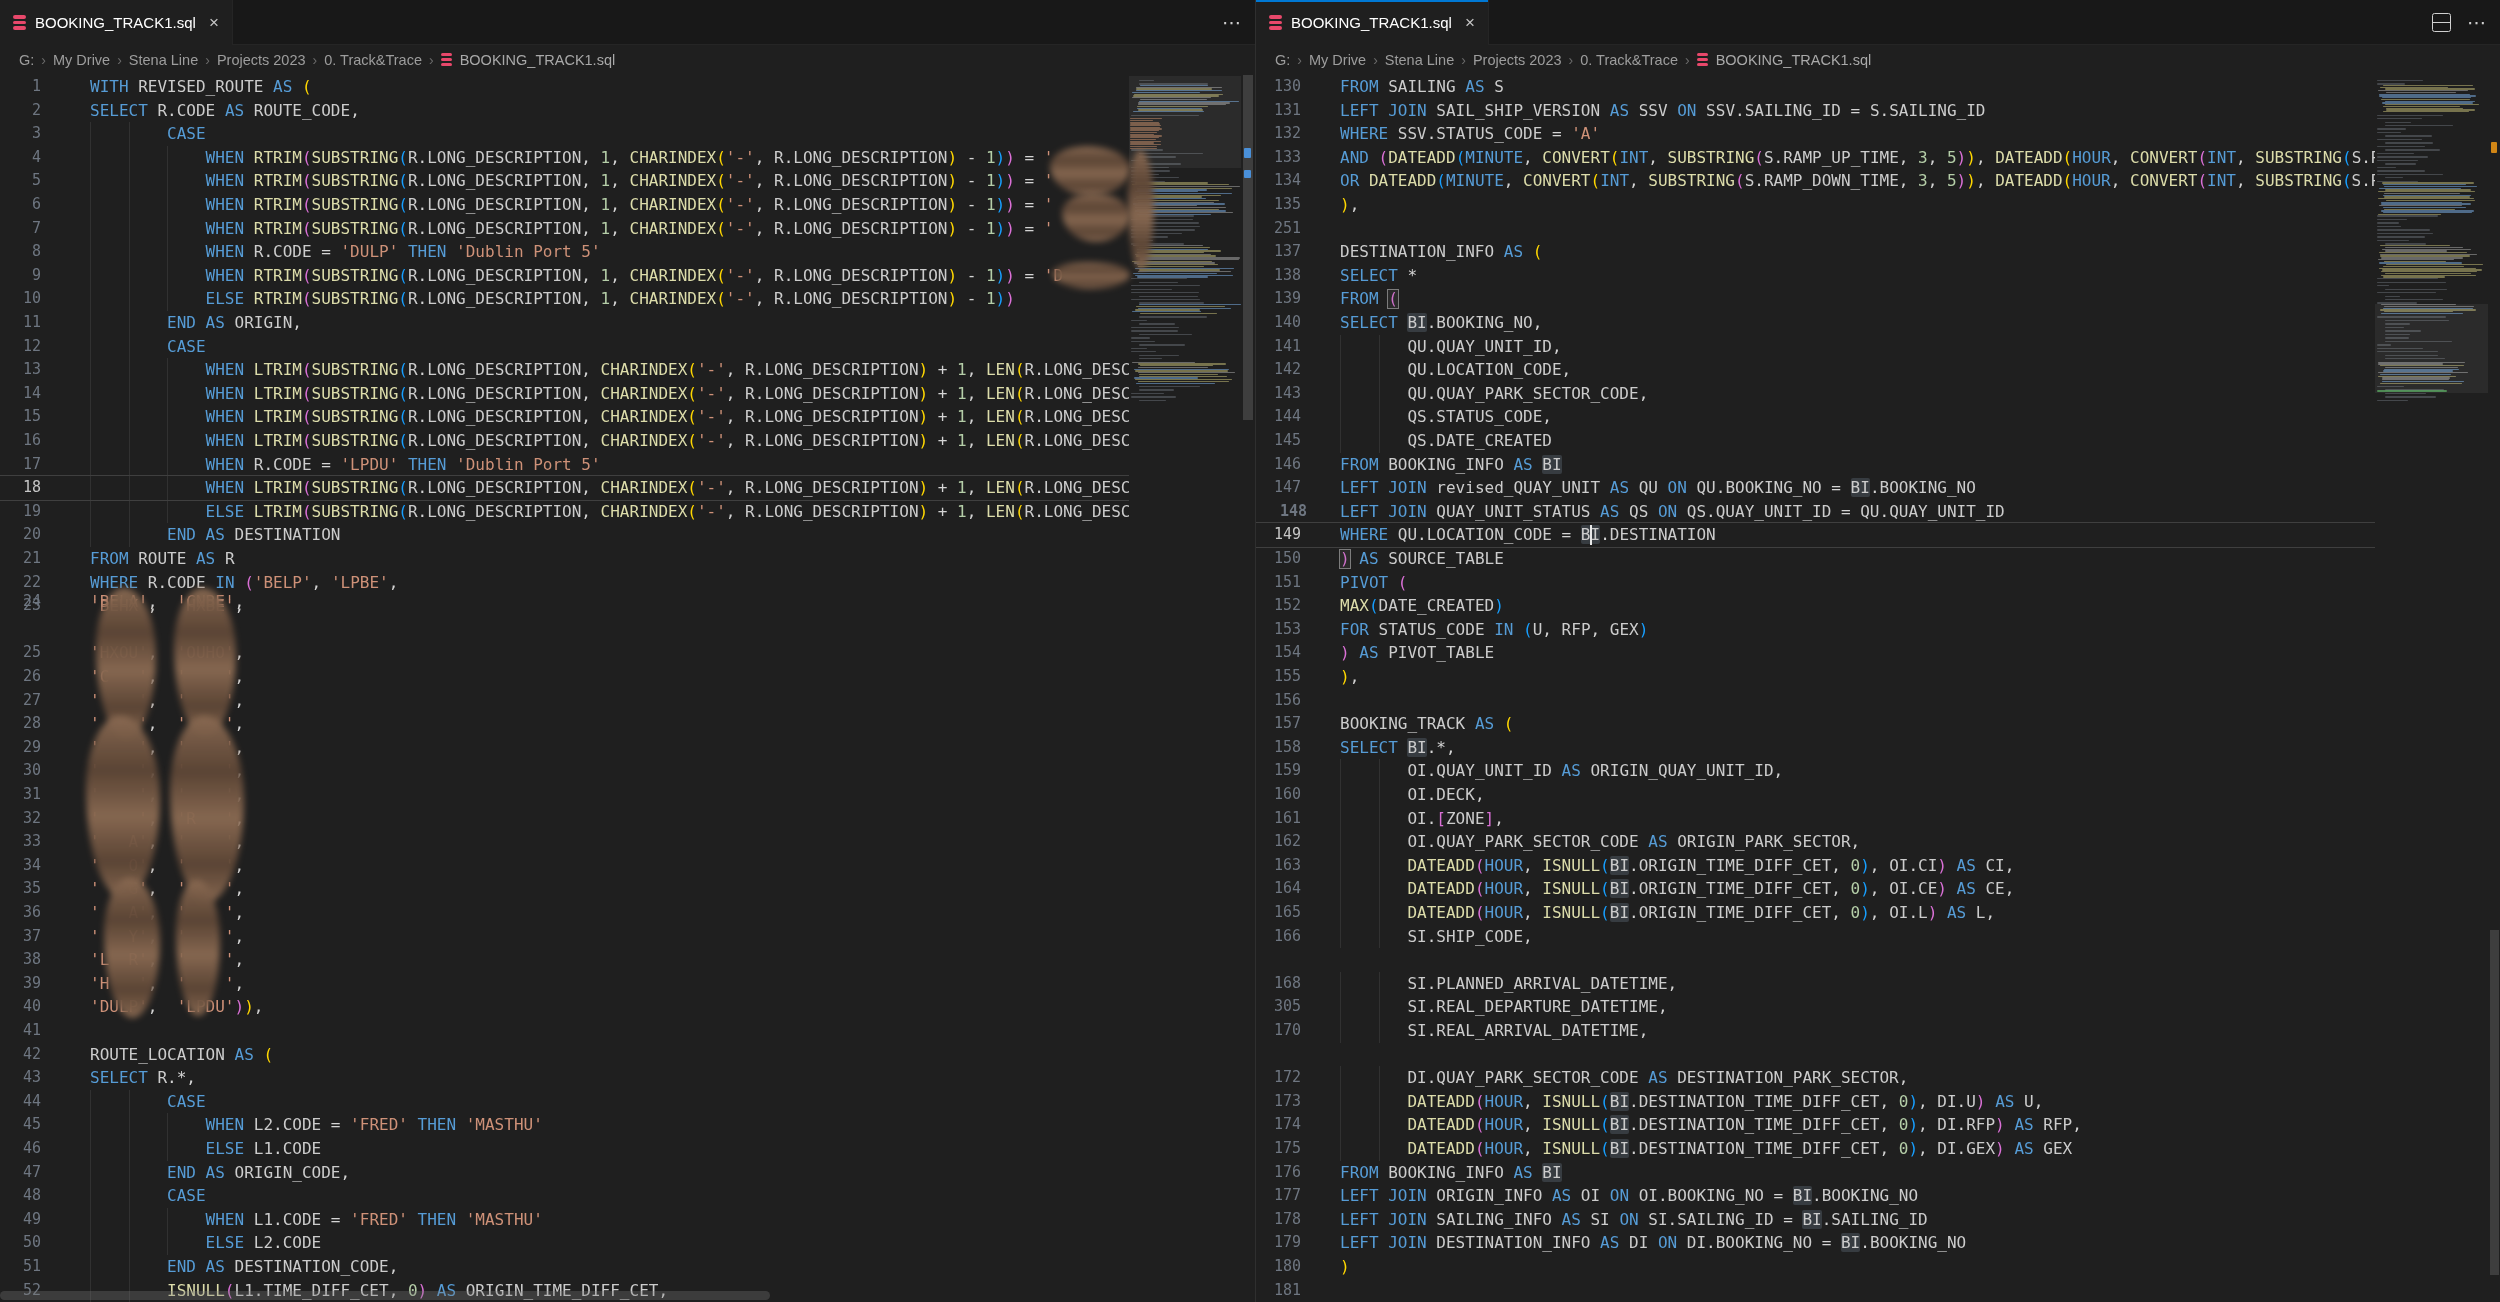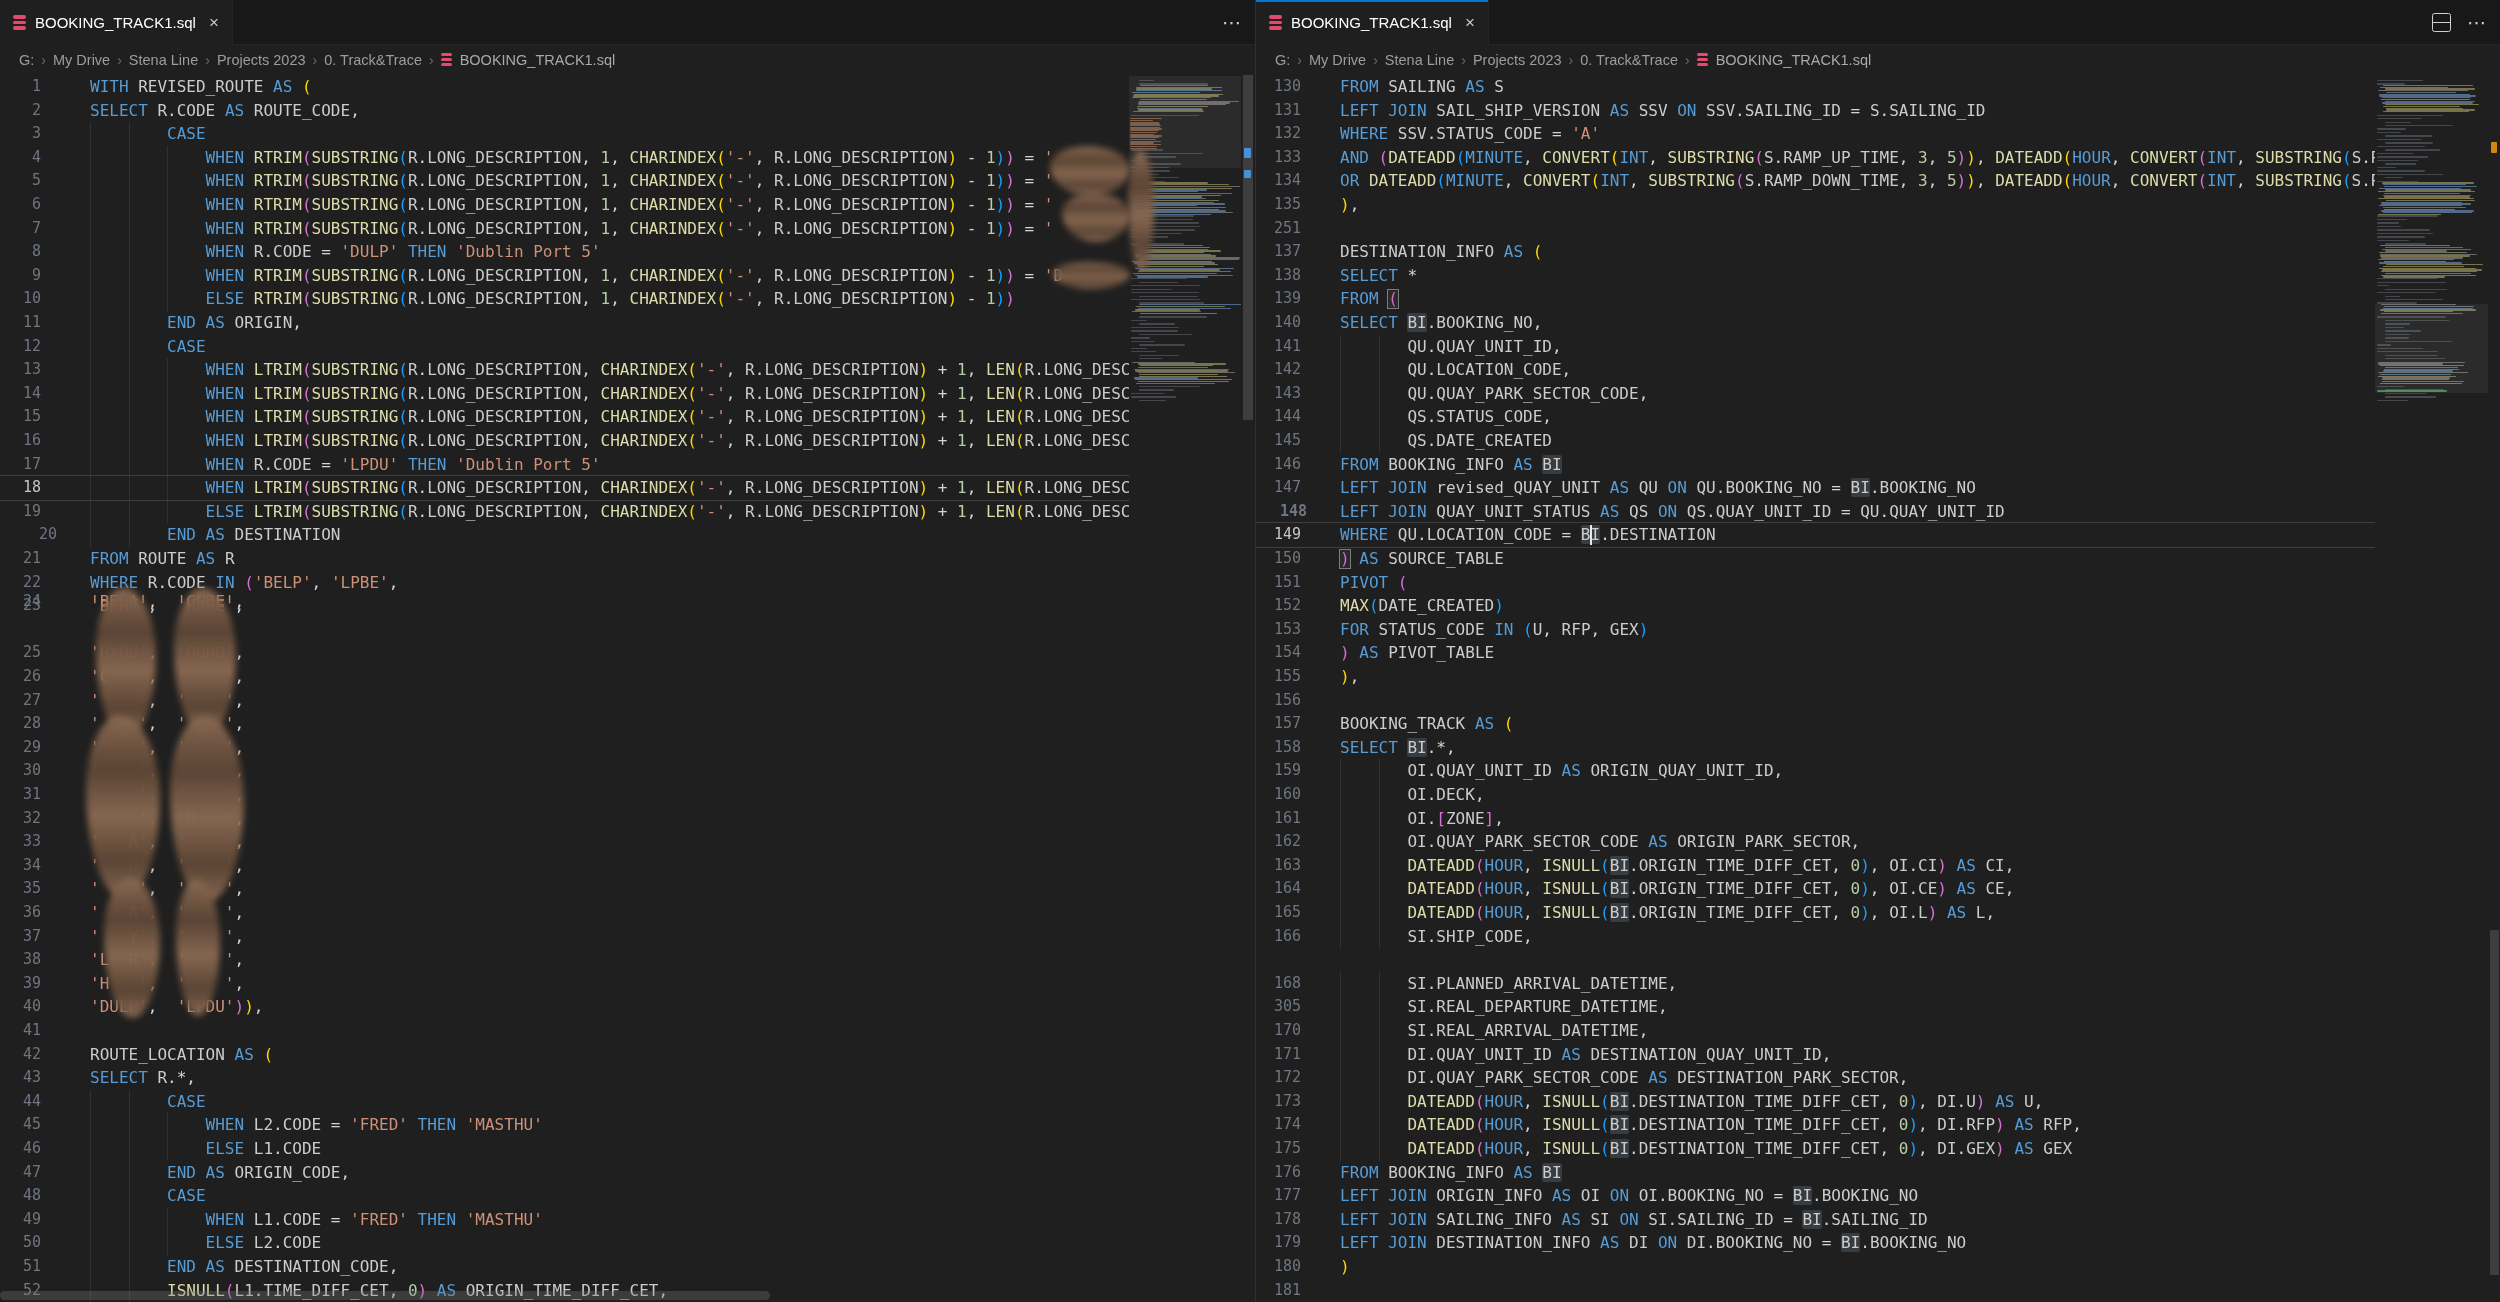--- a/index.html
+++ b/index.html
@@ -207,21 +207,21 @@
         <span class="src" style="left: 90px;"><span class="tok-pn">            </span><span class="tok-kw">WHEN</span><span class="tok-pn"> </span><span class="tok-fn">LTRIM</span><span class="tok-br" style="color: rgb(218, 112, 214);">(</span><span class="tok-fn">SUBSTRING</span><span class="tok-br" style="color: rgb(23, 159, 255);">(</span><span class="tok-id">R</span><span class="tok-pn">.</span><span class="tok-id">LONG_DESCRIPTION</span><span class="tok-pn">, </span><span class="tok-fn">CHARINDEX</span><span class="tok-br" style="color: rgb(255, 215, 0);">(</span><span class="tok-str">'-'</span><span class="tok-pn">, </span><span class="tok-id">R</span><span class="tok-pn">.</span><span class="tok-id">LONG_DESCRIPTION</span><span class="tok-br" style="color: rgb(255, 215, 0);">)</span><span class="tok-pn"> + </span><span class="tok-num">1</span><span class="tok-pn">, </span><span class="tok-fn">LEN</span><span class="tok-br" style="color: rgb(255, 215, 0);">(</span><span class="tok-id">R</span><span class="tok-pn">.</span><span class="tok-id">LONG_DESCRIPTION</span></span>
       </div>
       <div class="code-line" style="top: 424.8px;">
         <span class="ln" style="left: 0px; width: 41px;">19</span>
         <div class="guide" style="left: 90px;"></div>
         <div class="guide" style="left: 128.532px;"></div>
         <div class="guide" style="left: 167.064px;"></div>
         <span class="src" style="left: 90px;"><span class="tok-pn">            </span><span class="tok-kw">ELSE</span><span class="tok-pn"> </span><span class="tok-fn">LTRIM</span><span class="tok-br" style="color: rgb(218, 112, 214);">(</span><span class="tok-fn">SUBSTRING</span><span class="tok-br" style="color: rgb(23, 159, 255);">(</span><span class="tok-id">R</span><span class="tok-pn">.</span><span class="tok-id">LONG_DESCRIPTION</span><span class="tok-pn">, </span><span class="tok-fn">CHARINDEX</span><span class="tok-br" style="color: rgb(255, 215, 0);">(</span><span class="tok-str">'-'</span><span class="tok-pn">, </span><span class="tok-id">R</span><span class="tok-pn">.</span><span class="tok-id">LONG_DESCRIPTION</span><span class="tok-br" style="color: rgb(255, 215, 0);">)</span><span class="tok-pn"> + </span><span class="tok-num">1</span><span class="tok-pn">, </span><span class="tok-fn">LEN</span><span class="tok-br" style="color: rgb(255, 215, 0);">(</span><span class="tok-id">R</span><span class="tok-pn">.</span><span class="tok-id">LONG_DESCRIPTION</span></span>
       </div>
       <div class="code-line" style="top: 448.4px;">
-        <span class="ln" style="left: 16px; width: 41px;">20</span>
+        <span class="ln" style="left: 0px; width: 41px;">20</span>
         <div class="guide" style="left: 90px;"></div>
         <div class="guide" style="left: 128.532px;"></div>
         <span class="src" style="left: 90px;"><span class="tok-pn">        </span><span class="tok-kw">END</span><span class="tok-pn"> </span><span class="tok-kw">AS</span><span class="tok-pn"> </span><span class="tok-id">DESTINATION</span></span>
       </div>
       <div class="code-line" style="top: 472px;">
         <span class="ln" style="left: 0px; width: 41px;">21</span>
         <span class="src" style="left: 90px;"><span class="tok-kw">FROM</span><span class="tok-pn"> </span><span class="tok-id">ROUTE</span><span class="tok-pn"> </span><span class="tok-kw">AS</span><span class="tok-pn"> </span><span class="tok-id">R</span></span>
       </div>
       <div class="code-line" style="top: 495.6px;">
         <span class="ln" style="left: 0px; width: 41px;">22</span>
@@ -755,26 +755,20 @@
         <div class="guide" style="left: 84px;"></div>
         <div class="guide" style="left: 122.532px;"></div>
         <span class="src" style="left: 84px;"><span class="tok-pn">       </span><span class="tok-id">SI</span><span class="tok-pn">.</span><span class="tok-id">REAL_DEPARTURE_DATETIME</span><span class="tok-pn">,</span></span>
       </div>
       <div class="code-line" style="top: 944px;">
         <span class="ln" style="left: 0px; width: 45px;">170</span>
         <div class="guide" style="left: 84px;"></div>
         <div class="guide" style="left: 122.532px;"></div>
         <span class="src" style="left: 84px;"><span class="tok-pn">       </span><span class="tok-id">SI</span><span class="tok-pn">.</span><span class="tok-id">REAL_ARRIVAL_DATETIME</span><span class="tok-pn">,</span></span>
       </div>
-      <div class="code-line" style="top: 967.6px;">
-        <span class="ln" style="left: 0px; width: 45px;">171</span>
-        <div class="guide" style="left: 84px;"></div>
-        <div class="guide" style="left: 122.532px;"></div>
-        <span class="src" style="left: 84px;"><span class="tok-pn">       </span><span class="tok-id">DI</span><span class="tok-pn">.</span><span class="tok-id">QUAY_UNIT_ID</span><span class="tok-pn"> </span><span class="tok-kw">AS</span><span class="tok-pn"> </span><span class="tok-id">DESTINATION_QUAY_UNIT_ID</span><span class="tok-pn">,</span></span>
-      </div>
       <div class="code-line" style="top: 991.2px;">
         <span class="ln" style="left: 0px; width: 45px;">172</span>
         <div class="guide" style="left: 84px;"></div>
         <div class="guide" style="left: 122.532px;"></div>
         <span class="src" style="left: 84px;"><span class="tok-pn">       </span><span class="tok-id">DI</span><span class="tok-pn">.</span><span class="tok-id">QUAY_PARK_SECTOR_CODE</span><span class="tok-pn"> </span><span class="tok-kw">AS</span><span class="tok-pn"> </span><span class="tok-id">DESTINATION_PARK_SECTOR</span><span class="tok-pn">,</span></span>
       </div>
       <div class="code-line" style="top: 1014.8px;">
         <span class="ln" style="left: 0px; width: 45px;">173</span>
         <div class="guide" style="left: 84px;"></div>
         <div class="guide" style="left: 122.532px;"></div>

